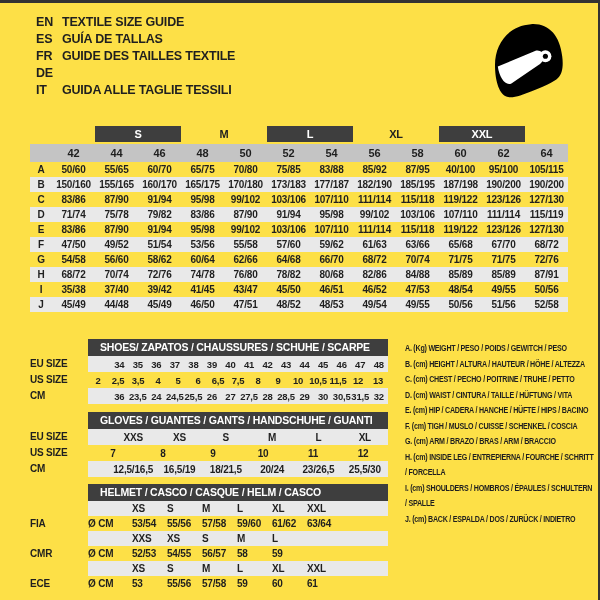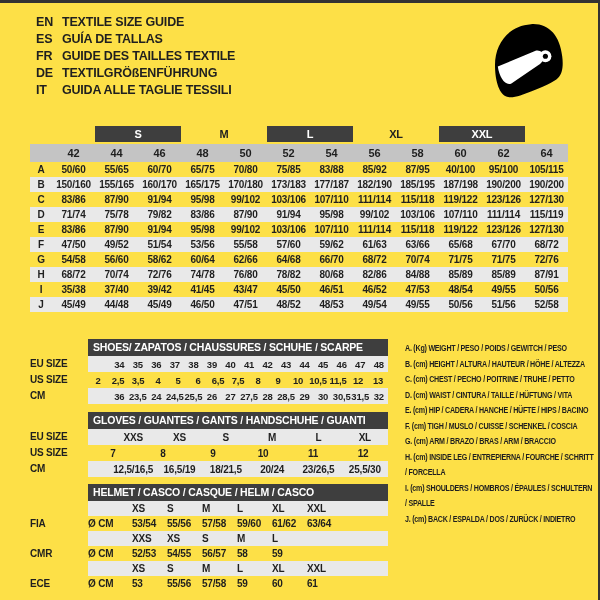--- a/index.html
+++ b/index.html
@@ -40,21 +40,21 @@
   .trow .cell{text-align:center;white-space:nowrap;}
   .trow .row-label{text-align:center;}
   .trow[data-idx="1"],.trow[data-idx="3"],.trow[data-idx="5"],
   .trow[data-idx="7"],.trow[data-idx="9"]{background:var(--stripe-gray,#eaeaea);}
   
   .subtables{position:absolute;left:30px;top:336px;width:358px;}
   .sub-title-row{display:flex;}
   .side-col{width:58px;flex:0 0 58px;font-weight:bold;font-size:10px;}
   .bar{flex:1;margin:0;background:var(--dark-header,#424242);color:#fff;
        font-size:10.5px;font-weight:bold;line-height:17px;height:17px;
-       padding-left:5px;box-sizing:border-box;white-space:nowrap;overflow:hidden;}
+       padding-left:12px;box-sizing:border-box;white-space:nowrap;overflow:hidden;}
   .sub-row{display:flex;align-items:center;height:16px;}
   .sub-row .side-col{line-height:16px;}
   .vals{flex:1;display:grid;height:16px;align-items:center;
         font-weight:bold;font-size:9.5px;text-align:center;white-space:nowrap;}
   .shoes .vals{grid-template-columns:repeat(15,1fr);}
   .gloves .vals{grid-template-columns:repeat(6,1fr);font-size:10px;}
   .sub-row[data-idx="0"] .vals,.sub-row[data-idx="2"] .vals{background:var(--stripe-gray,#eaeaea);padding-left:22px;}
   .gloves{margin-top:8px;}
   .helmet{margin-top:7px;}
   .helm-row{display:flex;align-items:center;height:15px;}
@@ -85,21 +85,20 @@
         <span class="lang-title">GUÍA DE TALLAS</span>
       </div>
 
       <div class="lang-row" data-idx="2">
         <span class="lang-code">FR</span>
         <span class="lang-title">GUIDE DES TAILLES TEXTILE</span>
       </div>
 
       <div class="lang-row" data-idx="3">
         <span class="lang-code">DE</span>
-        <span class="lang-title">TEXTILGRÖßENFÜHRUNG</span>
       </div>
 
       <div class="lang-row" data-idx="4">
         <span class="lang-code">IT</span>
         <span class="lang-title">GUIDA ALLE TAGLIE TESSILI</span>
       </div>
 
   </header>
 
   <div class="helmet-icon">

